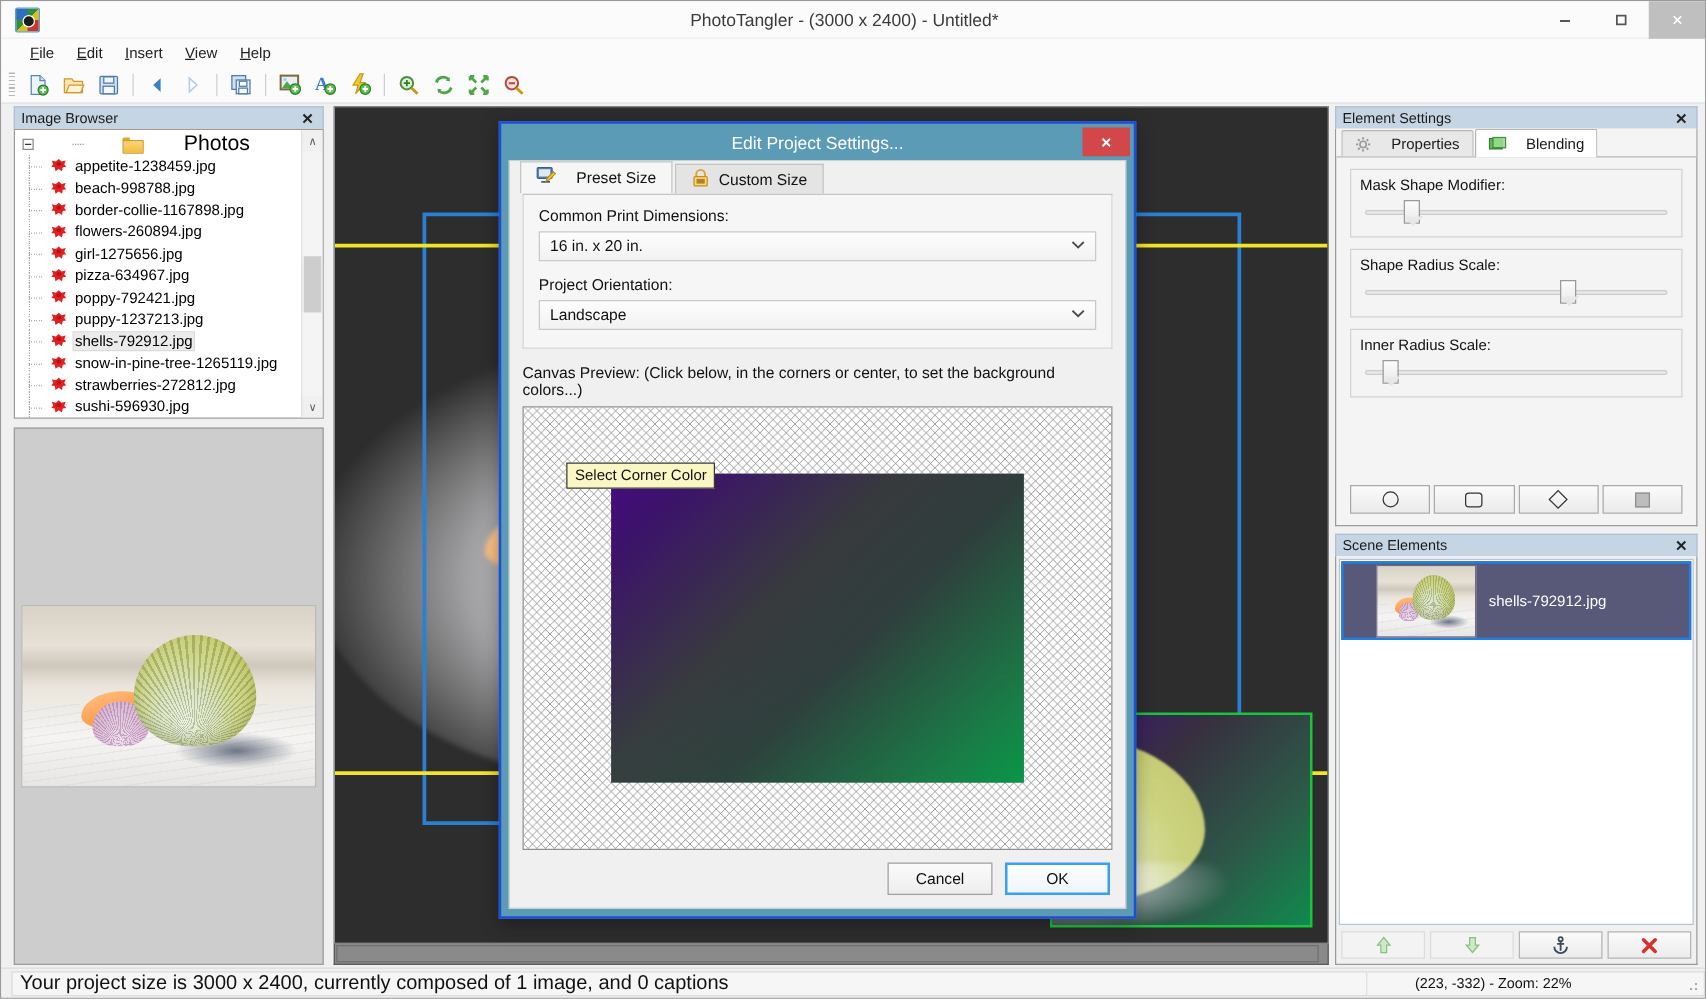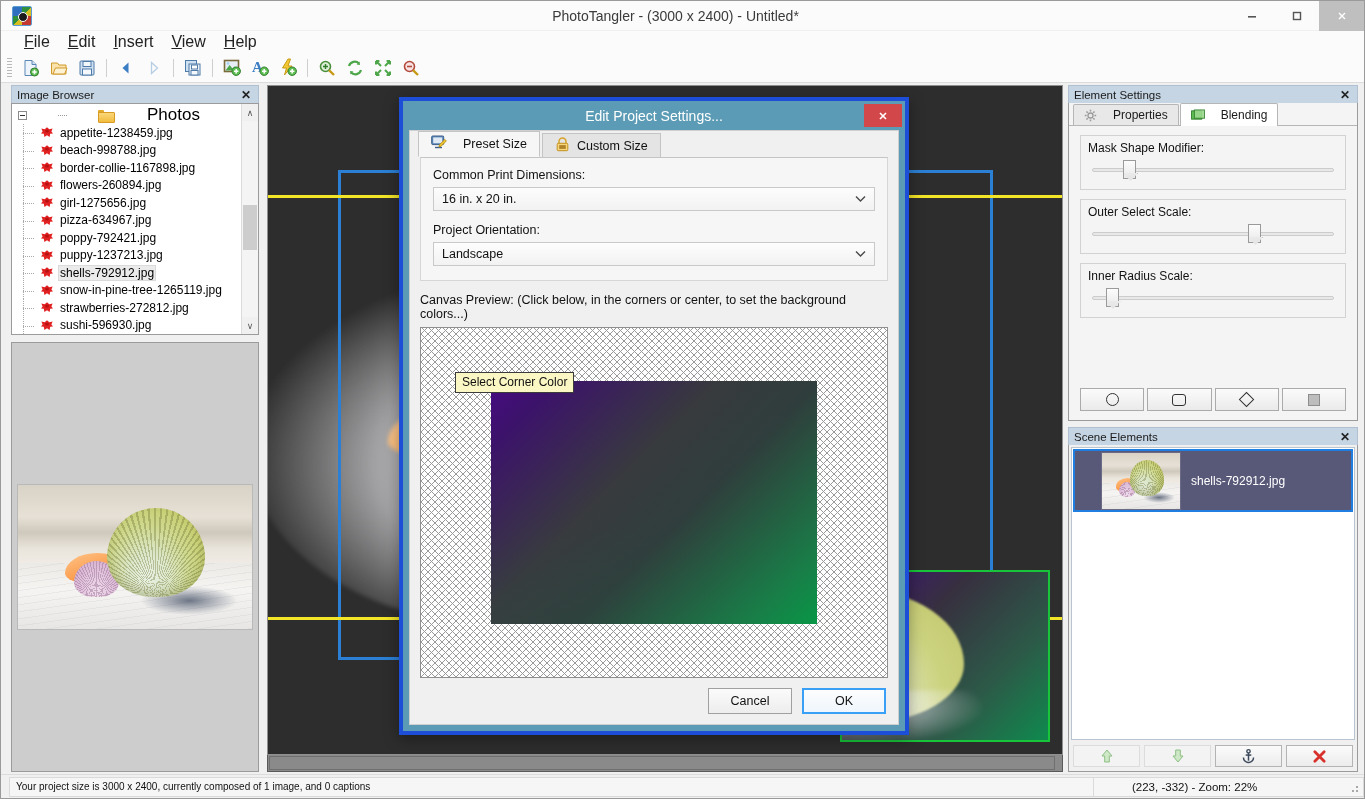--- a/index.html
+++ b/index.html
@@ -71,21 +71,21 @@
   #btn-close { background: #bfbfbf; color: #fff; }
 
   
   #menubar {
     height: 22px;
     flex: 0 0 22px;
     background: #fbfbfb;
     display: flex;
     align-items: center;
     padding-left: 14px;
-    font-size: 16px;
+    font-size: 12px;
     color: #222;
   }
   .menu-item {
     padding: 2px 9px;
     cursor: default;
   }
   .menu-item u { text-decoration: underline; }
 
   
   #toolbar {
@@ -482,21 +482,21 @@
     border-top: 1px solid #dcdcdc;
   }
   #status-left {
     flex: 1 1 auto;
     height: 20px;
     margin: 0 0 0 8px;
     border: 1px solid #dadada;
     background:#f6f6f6;
     display:flex; align-items:center;
     padding-left: 6px;
-    font-size: 10px; color:#111;
+    font-size: 16px; color:#111;
   }
   #status-right {
     width: 270px; height:20px;
     border: 1px solid #dadada; border-left:none;
     background:#f6f6f6;
     display:flex; align-items:center; justify-content:flex-start;
     padding-left: 38px;
     font-size: 11.5px; color:#111;
     position: relative;
   }
@@ -511,21 +511,21 @@
   
   #dlg-shade {
     position: absolute;
     left: 398px; top: 96px;
     width: 510px; height: 638px;
     z-index: 50;
   }
   #dialog {
     width: 100%; height: 100%;
     background: #5b9bb5;
-    border: 4px solid #1d4ed8;
+    border: 2px solid #1d4ed8;
     display:flex; flex-direction:column;
     box-shadow: 0 4px 14px rgba(0,0,0,.35);
   }
   #dlg-title {
     height: 29px; flex:0 0 29px;
     display:flex; align-items:center; justify-content:center;
     position: relative;
     color:#fff; font-size: 14px;
   }
   #dlg-close {
@@ -1019,21 +1019,21 @@
 
           <div class="slider-group">
             <div class="slider-label">Mask Shape Modifier:</div>
             <div class="slider-rail">
               <div class="rail"></div>
               <div class="knob" style="left:14%;"></div>
             </div>
           </div>
 
           <div class="slider-group">
-            <div class="slider-label">Outer Select Scale:</div>
+            <div class="slider-label">Shape Radius Scale:</div>
             <div class="slider-rail">
               <div class="rail"></div>
               <div class="knob" style="left:64%;"></div>
             </div>
           </div>
 
           <div class="slider-group">
             <div class="slider-label">Inner Radius Scale:</div>
             <div class="slider-rail">
               <div class="rail"></div>

